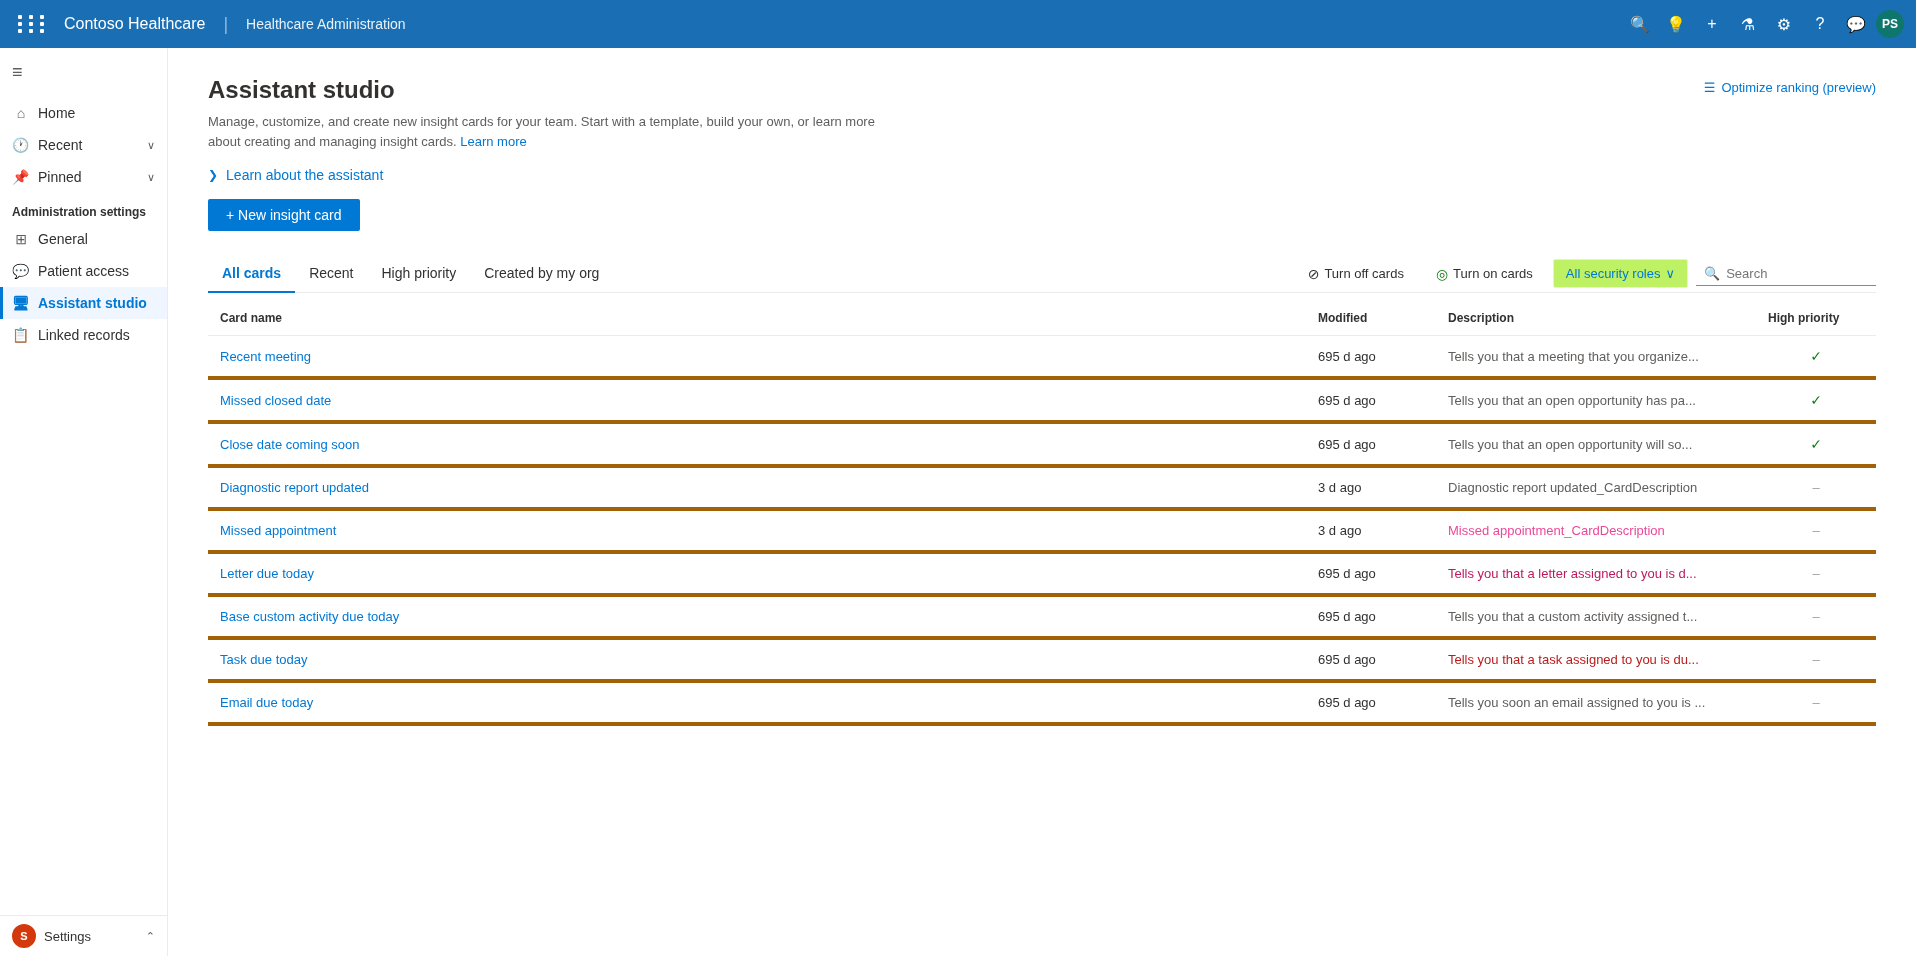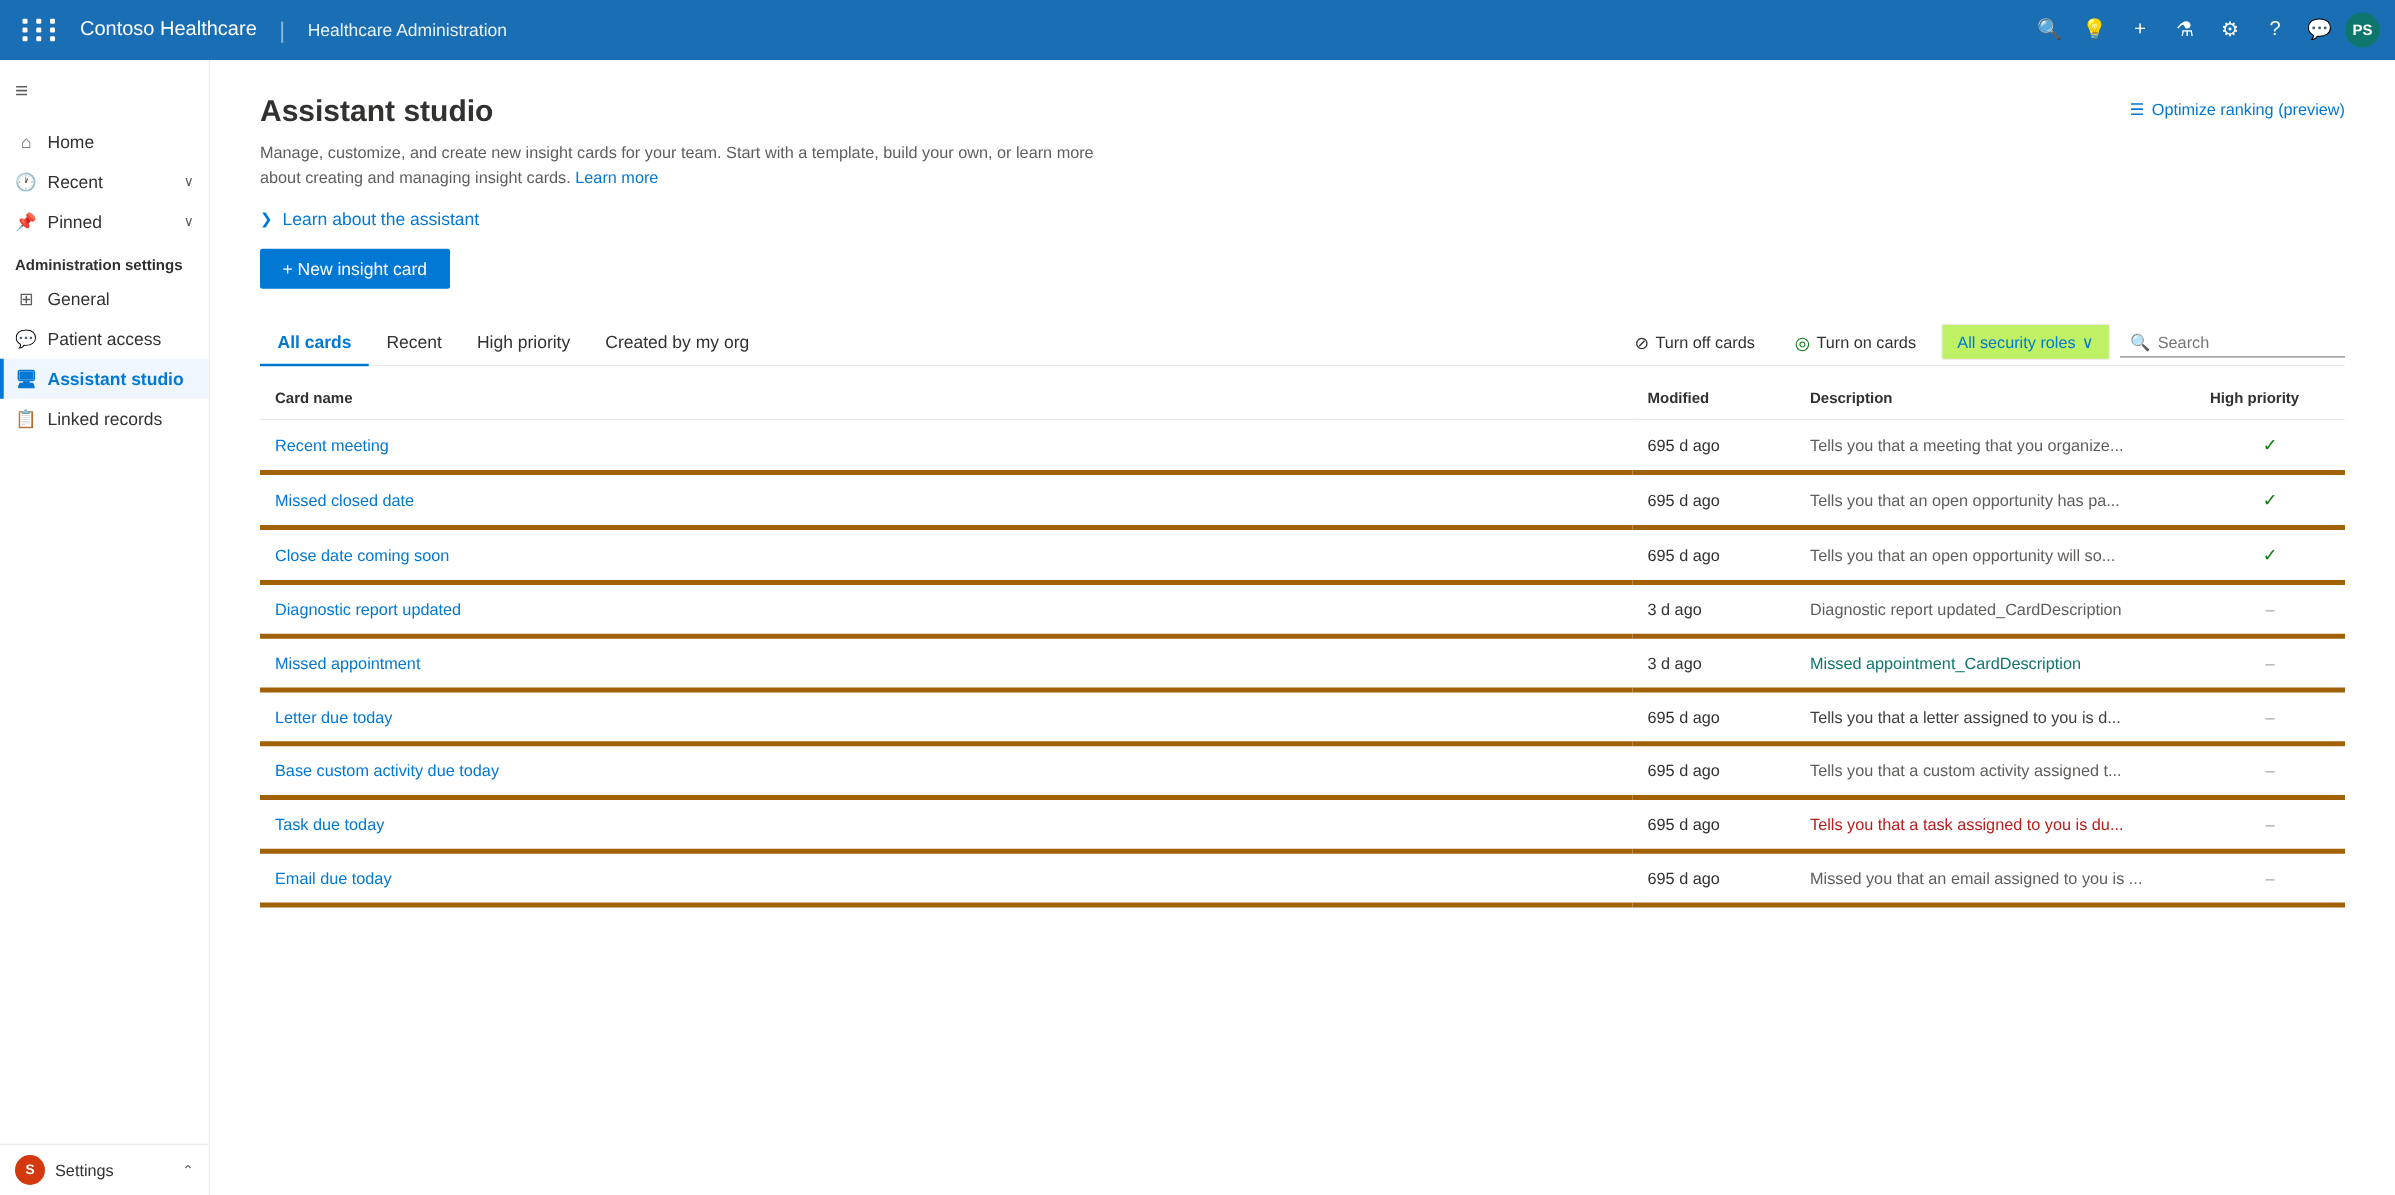--- a/index.html
+++ b/index.html
@@ -330,44 +330,44 @@
           </tr>
           <tr>
             <td><span class="card-name">Diagnostic report updated</span></td>
             <td>3 d ago</td>
             <td style="color: rgb(96, 94, 92);">Diagnostic report updated_CardDescription</td>
             <td class="col-priority"><span class="dash-icon">–</span></td>
           </tr>
           <tr>
             <td><span class="card-name">Missed appointment</span></td>
             <td>3 d ago</td>
-            <td style="color: #0f766e;">Missed appointment_CardDescription</td>
+            <td style="color: #ec4899;">Missed appointment_CardDescription</td>
             <td class="col-priority"><span class="dash-icon">–</span></td>
           </tr>
           <tr>
             <td><span class="card-name">Letter due today</span></td>
             <td>695 d ago</td>
-            <td style="color: #404040;">Tells you that a letter assigned to you is d...</td>
+            <td style="color: #be185d;">Tells you that a letter assigned to you is d...</td>
             <td class="col-priority"><span class="dash-icon">–</span></td>
           </tr>
           <tr>
             <td><span class="card-name">Base custom activity due today</span></td>
             <td>695 d ago</td>
             <td style="color: rgb(96, 94, 92);">Tells you that a custom activity assigned t...</td>
             <td class="col-priority"><span class="dash-icon">–</span></td>
           </tr>
           <tr>
             <td><span class="card-name">Task due today</span></td>
             <td>695 d ago</td>
             <td style="color: #b91c1c;">Tells you that a task assigned to you is du...</td>
             <td class="col-priority"><span class="dash-icon">–</span></td>
           </tr>
           <tr>
             <td><span class="card-name">Email due today</span></td>
             <td>695 d ago</td>
-            <td style="color: rgb(96, 94, 92);">Missed you that an email assigned to you is ...</td>
+            <td style="color: rgb(96, 94, 92);">Tells you soon an email assigned to you is ...</td>
             <td class="col-priority"><span class="dash-icon">–</span></td>
           </tr>
         </tbody>
     </table>
 
   </div>
 </div>
 
 </body></html>

